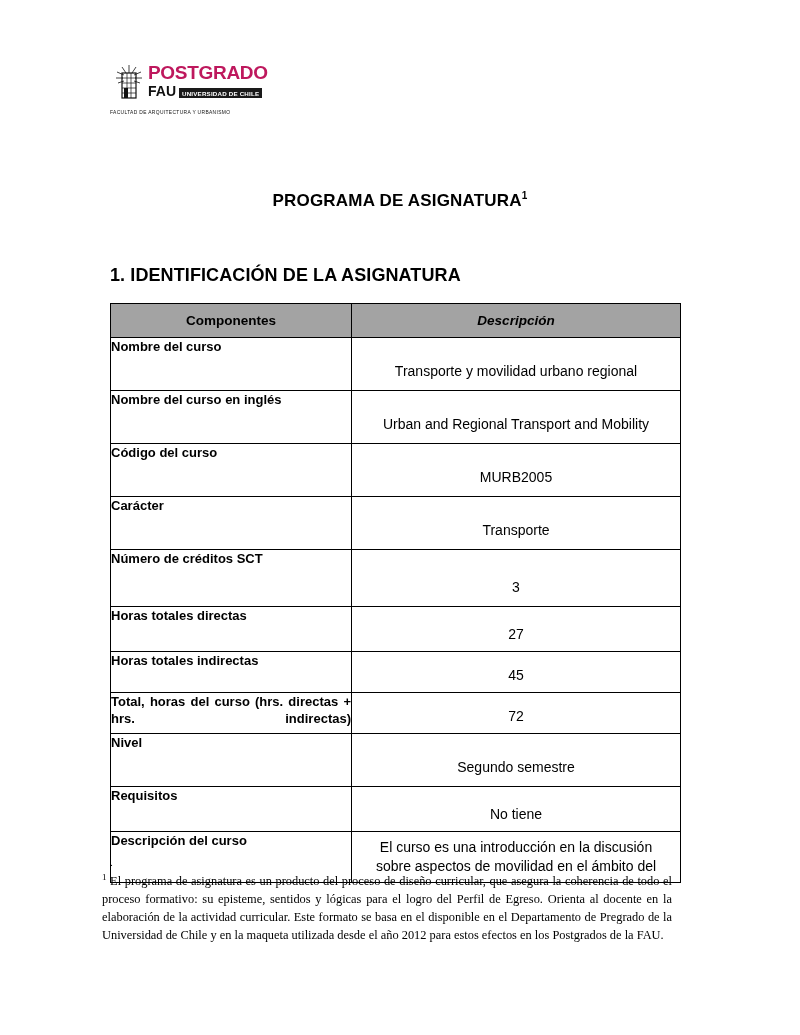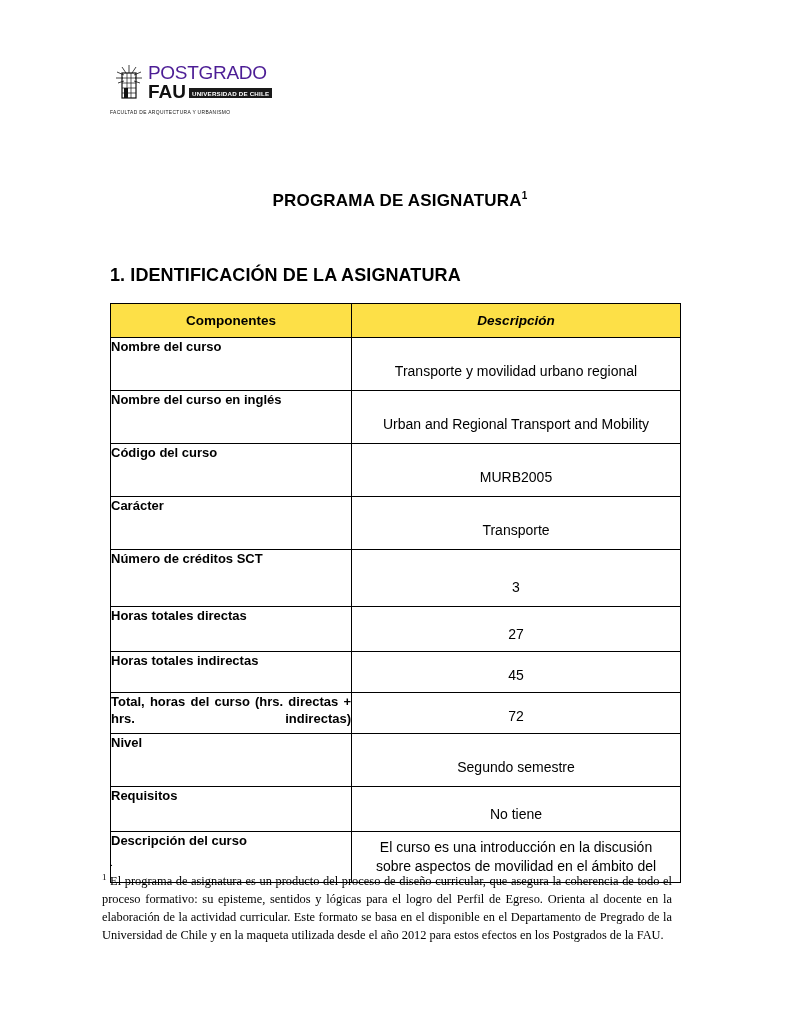--- a/index.html
+++ b/index.html
@@ -40,30 +40,30 @@
   }
   .logo-mark svg { display: block; }
   .logo-text {
     position: absolute;
     left: 38px;
     top: 5px;
     width: 96px;
   }
   .logo-postgrado {
     font-family: "Liberation Sans", sans-serif;
-    font-weight: normal;
+    font-weight: bold;
     font-size: 19px;
     letter-spacing: -0.3px;
     line-height: 19px;
-    color: #4c1d95;
+    color: #be185d;
   }
   .logo-fau {
     font-family: "Liberation Sans", sans-serif;
     font-weight: bold;
-    font-size: 19px;
+    font-size: 14px;
     line-height: 19px;
     color: #111;
     display: inline-block;
   }
   .logo-fau-row {
     display: flex;
     align-items: flex-end;
     gap: 3px;
   }
   .logo-uchile {
@@ -120,21 +120,21 @@
     table-layout: fixed;
   }
   .tbl td, .tbl th {
     border: 1px solid #000000;
     vertical-align: top;
     padding: 0;
   }
   .tbl .c1 { width: 241px; }
   .tbl .c2 { width: 329px; }
   .hdr td {
-    background: #fde047;
+    background: #a3a3a3;
     text-align: center;
     font-weight: bold;
     font-size: 13.5px;
     padding: 9px 4px 9px 4px;
     margin-top: 22px;
   }
   .hdr td.desc {
     font-style: italic;
   }
   .lbl {

